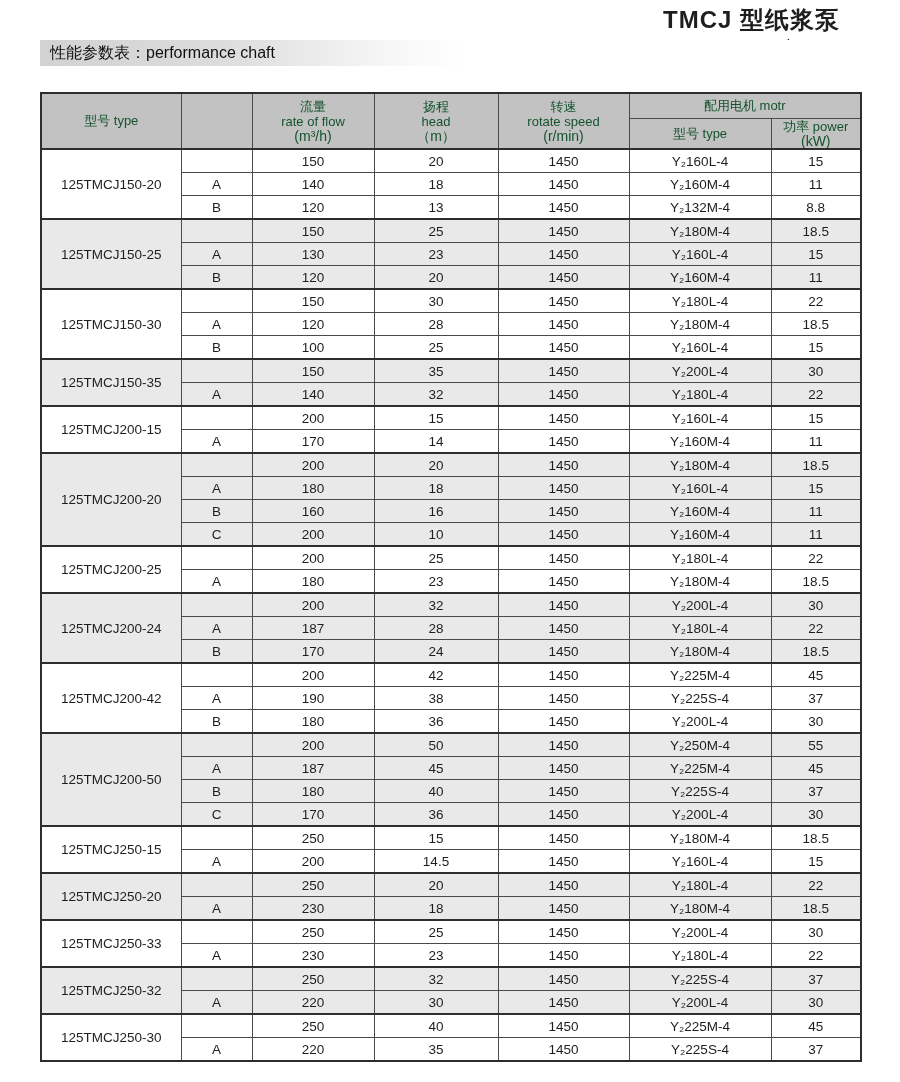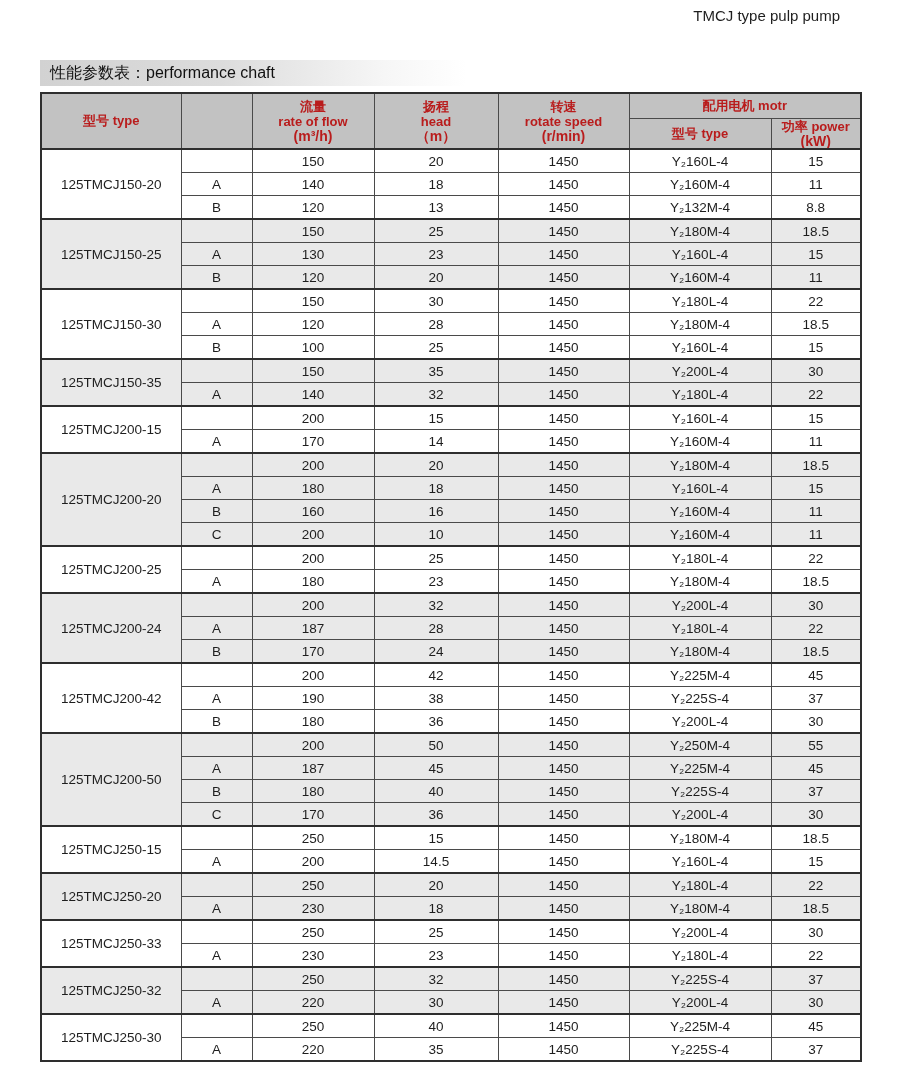--- a/index.html
+++ b/index.html
@@ -5,53 +5,54 @@
   html,body{margin:0;padding:0;}
   body{
     width:900px;height:1082px;background:#ffffff;position:relative;
     font-family:"Liberation Sans","DejaVu Sans",sans-serif;color:#1e1e1e;
   }
   .title-block{position:absolute;top:6px;right:60px;text-align:right;}
   .title-cn{font-size:24px;font-weight:600;letter-spacing:1px;line-height:1.2;}
   .title-en{font-size:15px;line-height:1.2;margin-top:1px;}
 
   .section-bar{
-    position:absolute;top:60px;left:40px;width:820px;height:26px;line-height:26px;
+    position:absolute;top:40px;left:40px;width:820px;height:26px;line-height:26px;
     box-sizing:border-box;padding-left:10px;font-size:16px;color:#111;
     background:linear-gradient(to right,#d2d2d2 0%,#dcdcdc 22%,#f6f6f6 42%,#ffffff 52%,#ffffff 100%);
   }
 
   table.spec-table{
     position:absolute;top:92px;left:40px;width:820px;
     border-collapse:collapse;table-layout:fixed;
     border:2px solid #2e2e2e;
   }
   .spec-table th,.spec-table td{
     border:1px solid #4a4a4a;text-align:center;vertical-align:middle;
     padding:0;overflow:hidden;
   }
   .spec-table thead th{
-    background:#c2c2c2;font-weight:bold;color:#b91c1c;
+    background:#c2c2c2;font-weight:normal;color:#14532d;
   }
   .spec-table thead{border-bottom:2px solid #2e2e2e;}
   .h-line{display:block;line-height:15px;font-size:13px;}
   .h-unit{display:block;line-height:14px;font-size:14px;}
   th.motor-group-h{height:24px;font-size:13px;}
   tr.sub-h th{height:28px;font-size:13px;}
   th.model-h,th.variant-h{font-size:13px;}
 
   .spec-table tbody td{height:22px;font-size:13.5px;background:#ffffff;}
   .spec-table tbody tr.shaded td{background:#e9e9e9;}
   .spec-table tbody tr.group-start td{border-top:2px solid #2e2e2e;}
   td.model-cell{font-size:13.5px;}
 </style>
 </head>
 <body>
 
 <div class="title-block">
+  <div class="title-cn">TMCJ 型纸浆泵</div>
   <div class="title-en">TMCJ type pulp pump</div>
 </div>
 
 <div class="section-bar">
   <span>性能参数表：performance chaft</span>
 </div>
 
 <table class="spec-table">
   <colgroup>
     <col style="width:140px">

